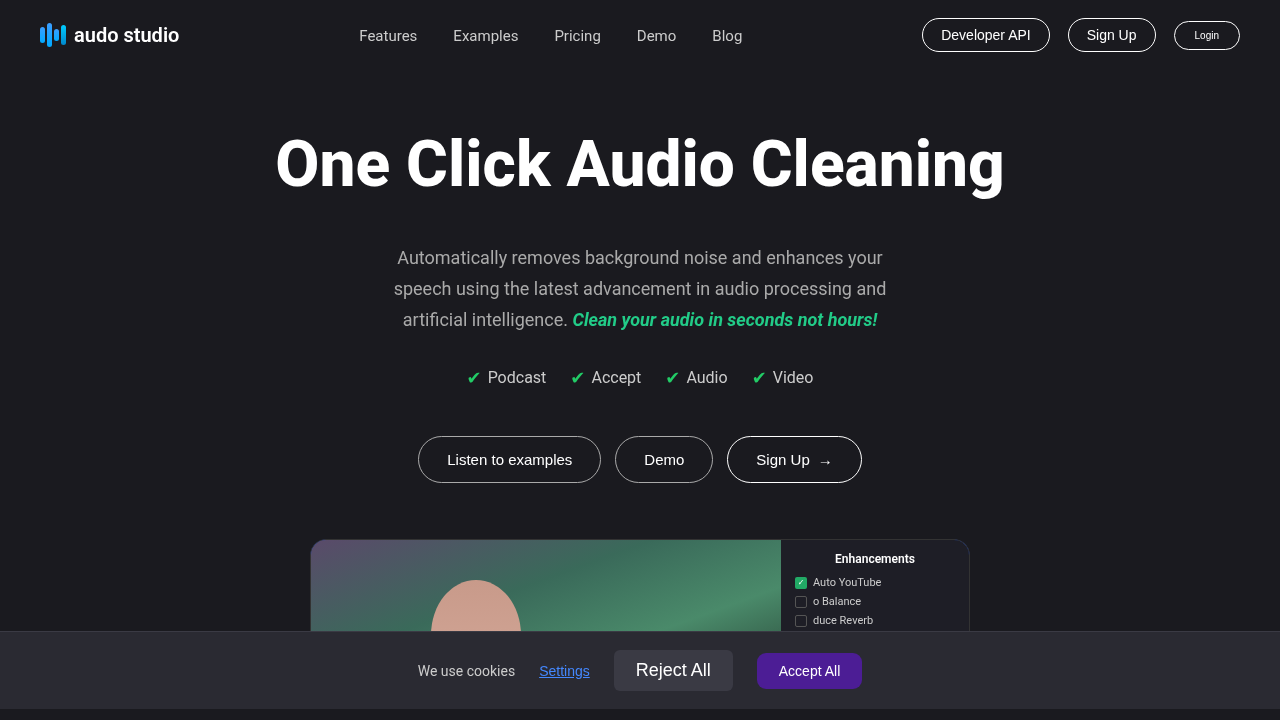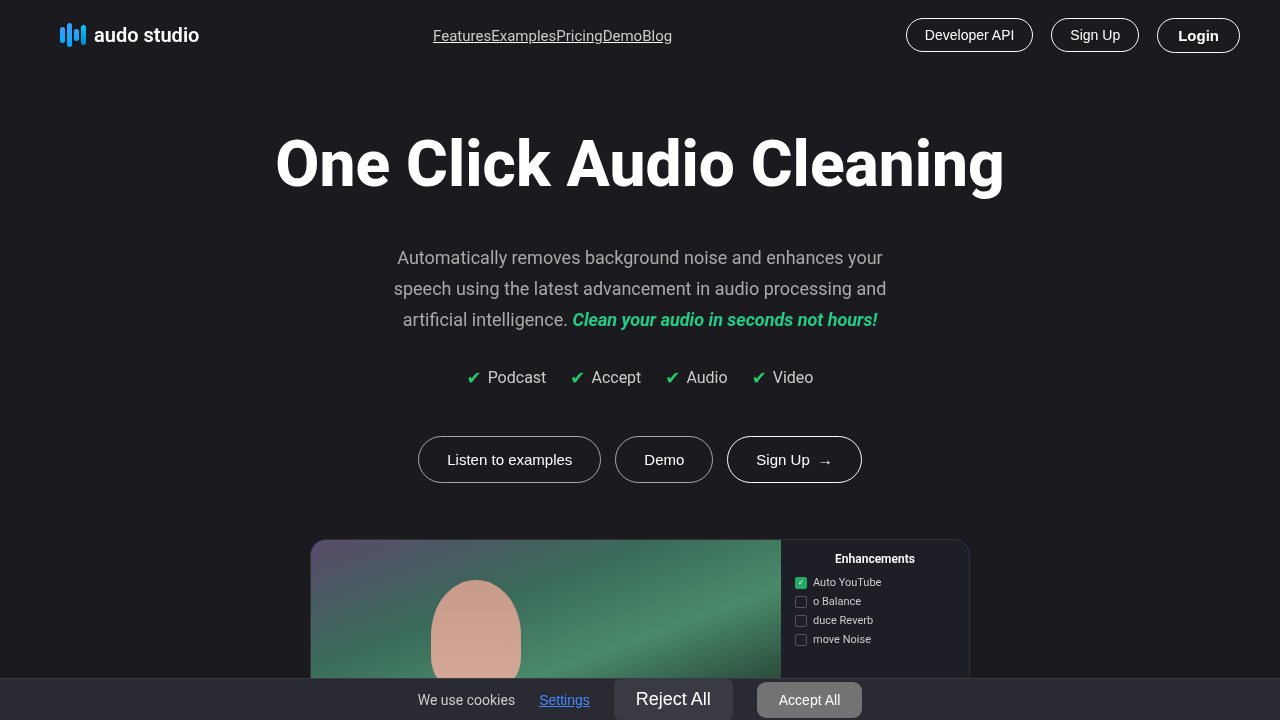--- a/index.html
+++ b/index.html
@@ -22,21 +22,20 @@
       position: relative;
       z-index: 10;
     }
 
     .nav-logo {
       display: flex;
       align-items: center;
       gap: 8px;
       text-decoration: none;
       color: white;
-      margin-left: 20px;
     }
 
     .logo-icon {
       display: flex;
       align-items: center;
       gap: 2px;
     }
 
     .logo-bar {
       width: 5px;
@@ -46,22 +45,22 @@
 
     .logo-text {
       font-size: 20px;
       font-weight: 600;
       color: white;
     }
 
     .nav-links {
       display: flex;
       align-items: center;
+      gap: 36px;
       list-style: none;
-      text-decoration: underline;
     }
 
     .nav-links a {
       text-decoration: none;
       color: #cccccc;
       font-size: 15px;
       transition: color 0.2s;
     }
 
     .nav-actions {
@@ -92,22 +91,22 @@
       font-weight: 500;
     }
 
     .btn-login-nav {
       border: 1.5px solid white;
       background: transparent;
       color: white;
       padding: 8px 20px;
       border-radius: 24px;
       cursor: pointer;
-      font-size: 15px;
-      font-weight: 700;
+      font-size: 10px;
+      font-weight: 400;
     }
 
     
     .hero {
       display: flex;
       flex-direction: column;
       align-items: center;
       text-align: center;
       padding: 60px 32px 0;
     }
@@ -272,26 +271,26 @@
       border-radius: 2px;
       display: flex;
       align-items: center;
       justify-content: center;
       flex-shrink: 0;
     }
 
     
     .cookie-banner {
       position: fixed;
-      bottom: 0;
+      bottom: 11px;
       left: 0;
       right: 0;
       background: #2a2a32;
       border-top: 1px solid #3a3a44;
-      padding: 0 32px;
+      padding: 18px 32px;
       display: flex;
       align-items: center;
       justify-content: center;
       gap: 24px;
       z-index: 100;
     }
 
     .cookie-text {
       font-size: 14px;
       color: #cccccc;
@@ -312,21 +311,21 @@
       border: none;
       color: white;
       padding: 10px 22px;
       border-radius: 6px;
       cursor: pointer;
       font-size: 18px;
       font-weight: 500;
     }
 
     .btn-accept {
-      background: #737373;
+      background: #4c1d95;
       border: none;
       color: white;
       padding: 10px 22px;
       border-radius: 9px;
       cursor: pointer;
       font-size: 14px;
       font-weight: 500;
     }
   </style>
 </head>

